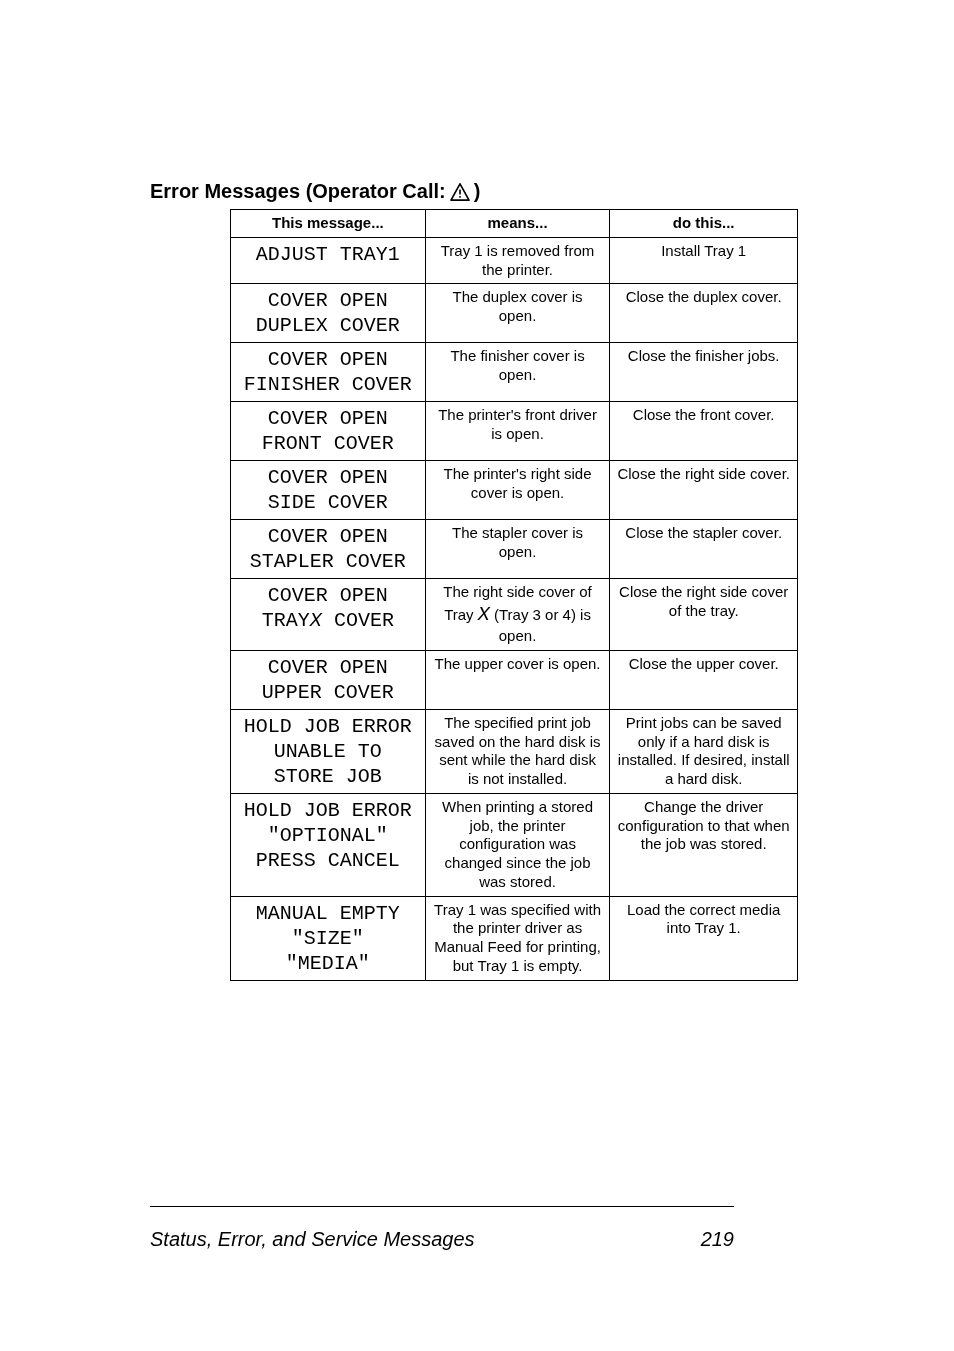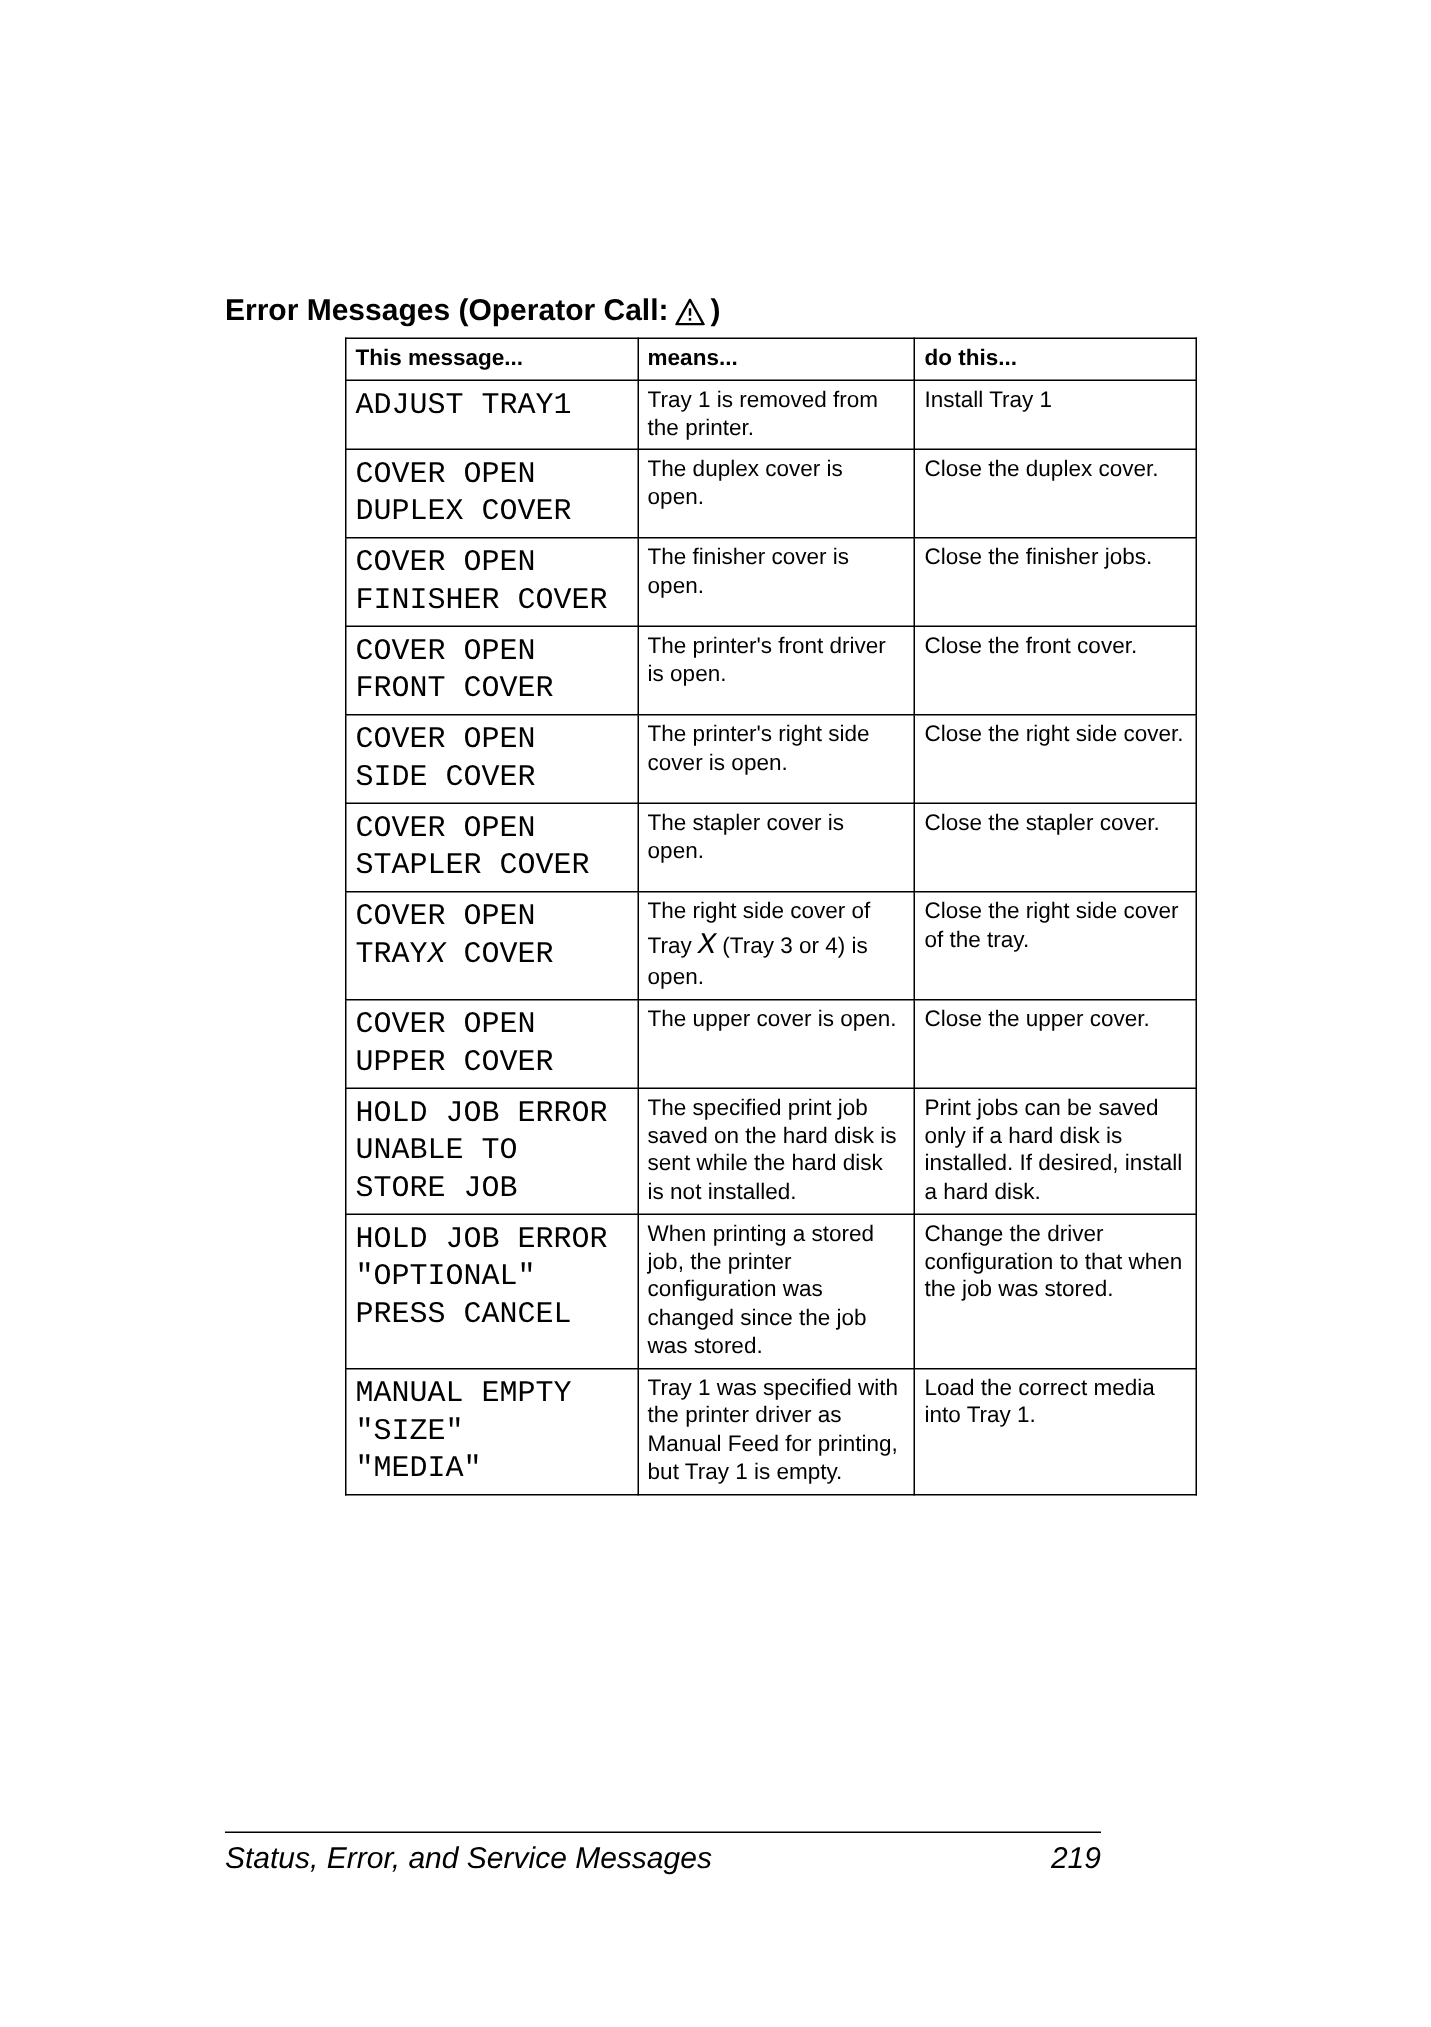--- a/index.html
+++ b/index.html
@@ -12,42 +12,42 @@
   .page {
     width: 954px;
     height: 1351px;
     position: relative;
     box-sizing: border-box;
     padding: 180px 220px 0 150px;
   }
   .section-title {
     font-size: 20px;
     font-weight: bold;
-    margin: 16px 0 6px 0;
+    margin: 0 0 6px 0;
     display: flex;
     align-items: center;
     gap: 4px;
     text-align: center;
   }
   .section-title .icon-wrap {
     display: inline-flex;
     align-items: center;
   }
   table.msg-table {
     border-collapse: collapse;
     width: 568px;
     margin-left: 80px;
     font-size: 15px;
     line-height: 1.25;
   }
   table.msg-table th, table.msg-table td {
     border: 1px solid #000;
     padding: 4px 6px;
     vertical-align: top;
-    text-align: left;
+    text-align: center;
   }
   table.msg-table th {
     font-weight: bold;
     font-size: 15px;
   }
   .col-msg { width: 195px; }
   .col-means { width: 185px; }
   .col-do { width: 188px; }
   .mono {
     font-family: "Courier New", Courier, monospace;
@@ -56,21 +56,21 @@
   }
   .ital {
     font-style: italic;
   }
   .footer {
     position: absolute;
     bottom: 100px;
     left: 150px;
     right: 220px;
     border-top: 1px solid #000;
-    padding-top: 6px;
+    padding-top: 21px;
     display: flex;
     justify-content: space-between;
     font-style: italic;
     font-size: 20px;
   }
   .footer .pageno {
     font-style: italic;
   }
 </style>
 </head>

